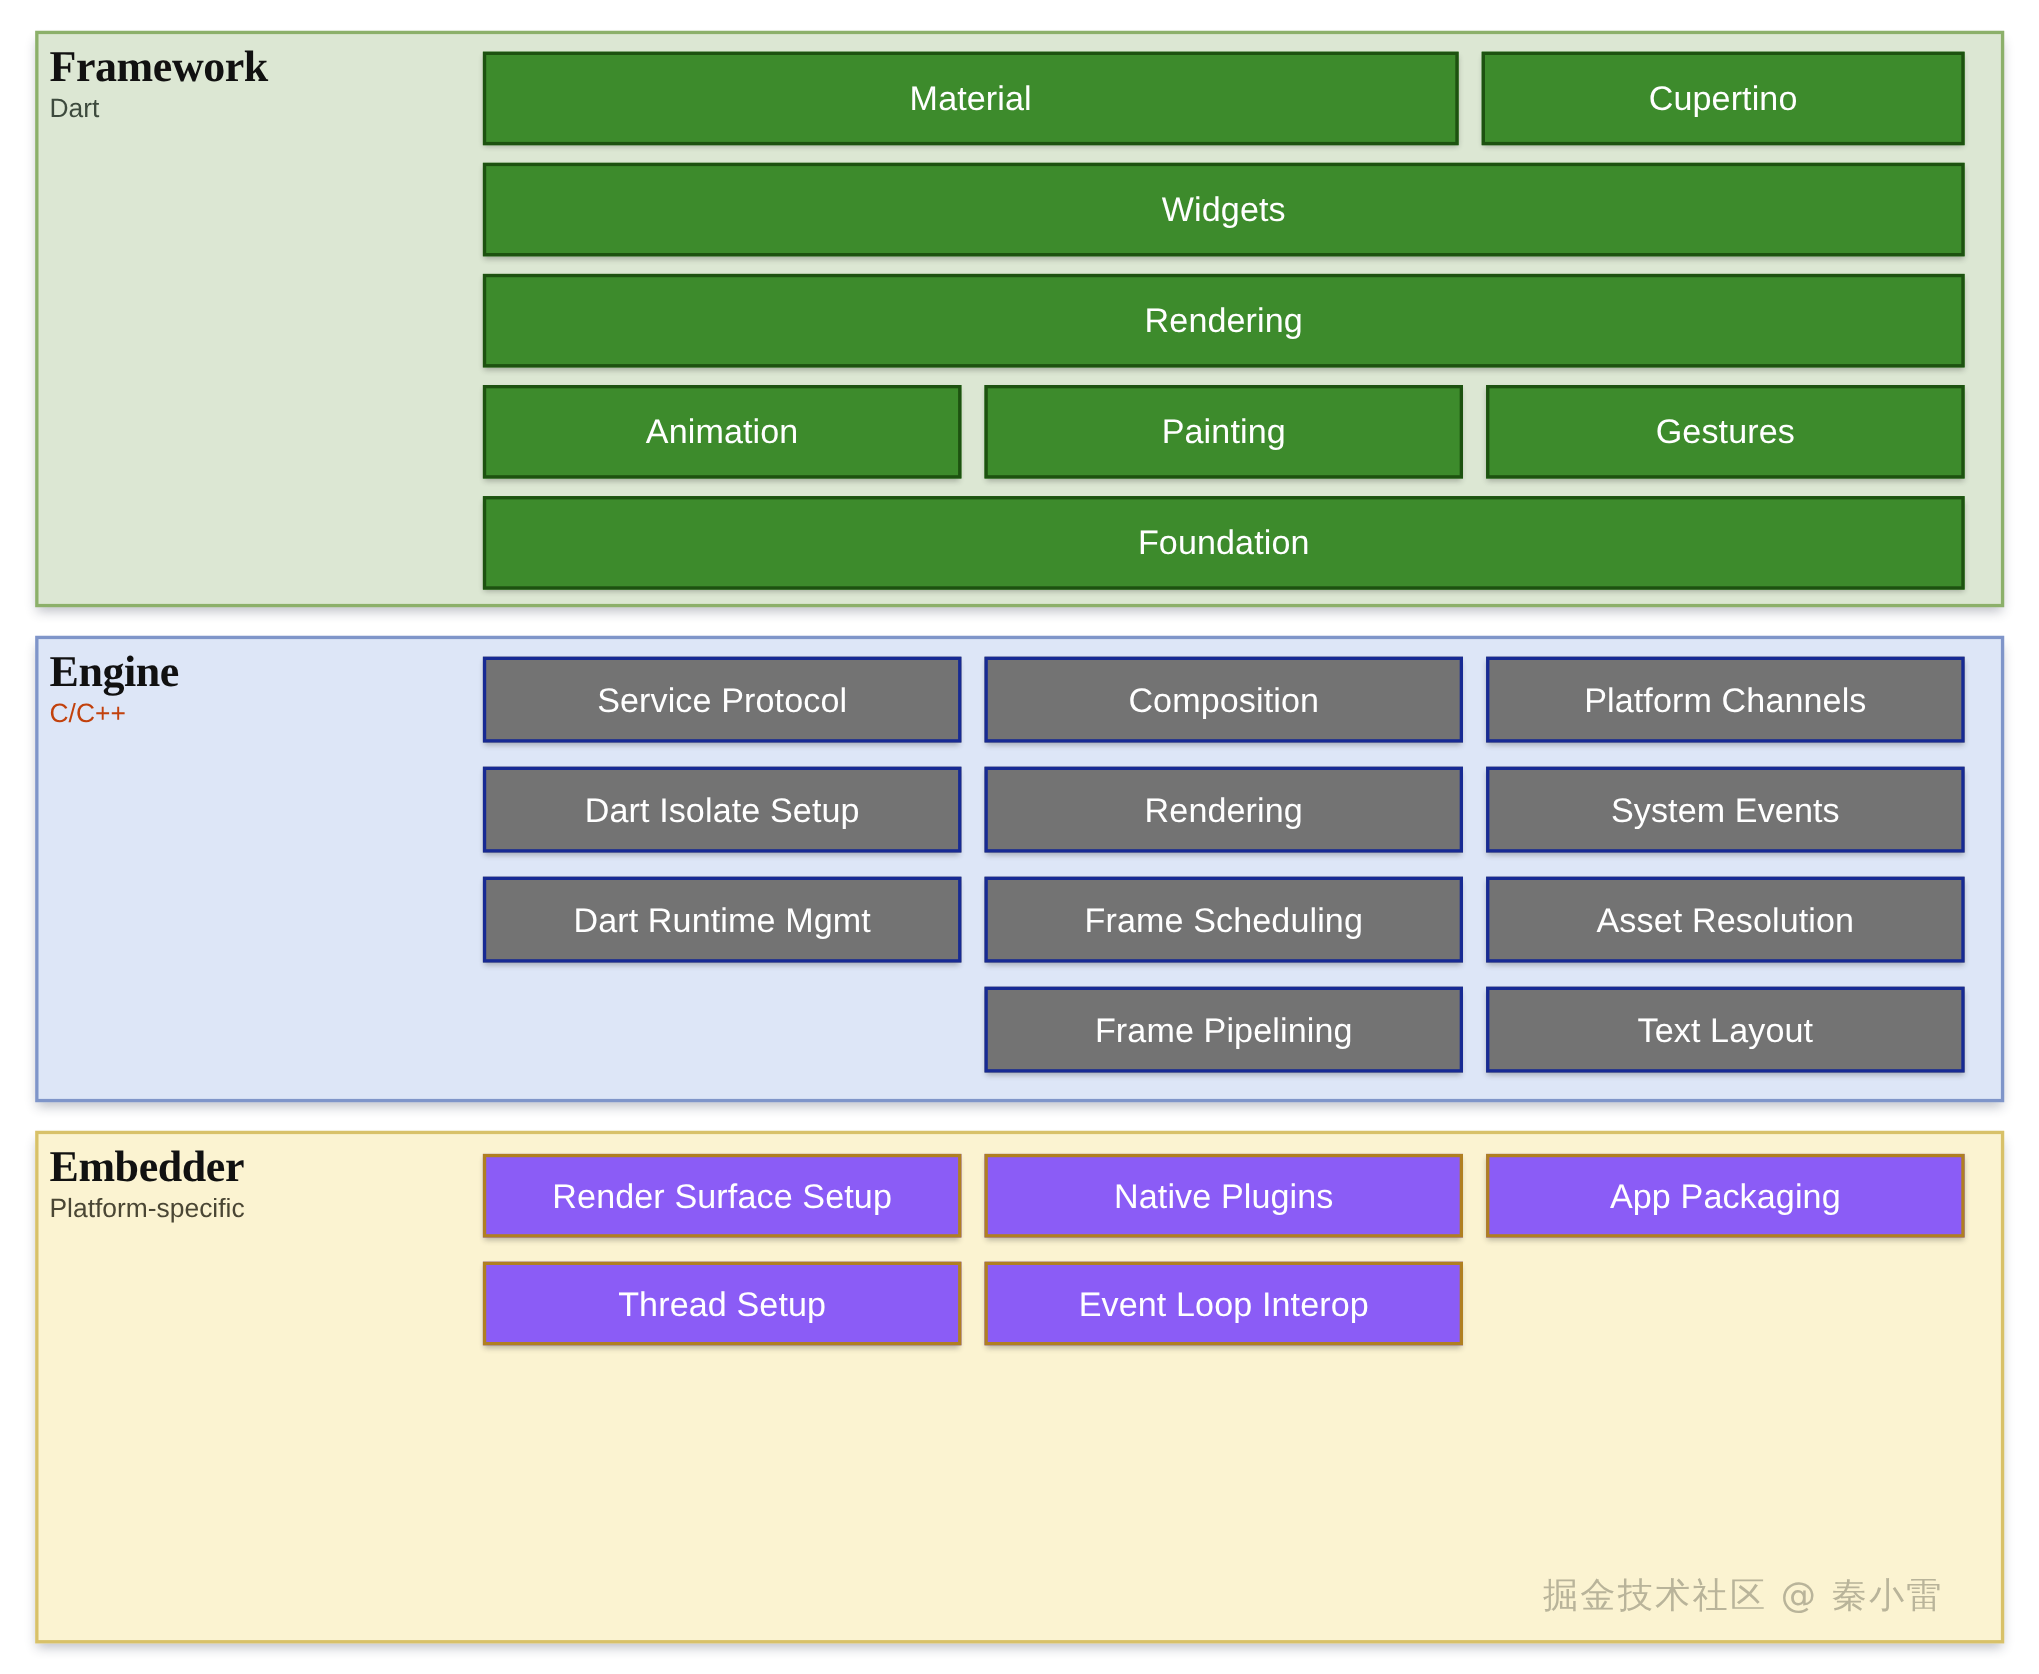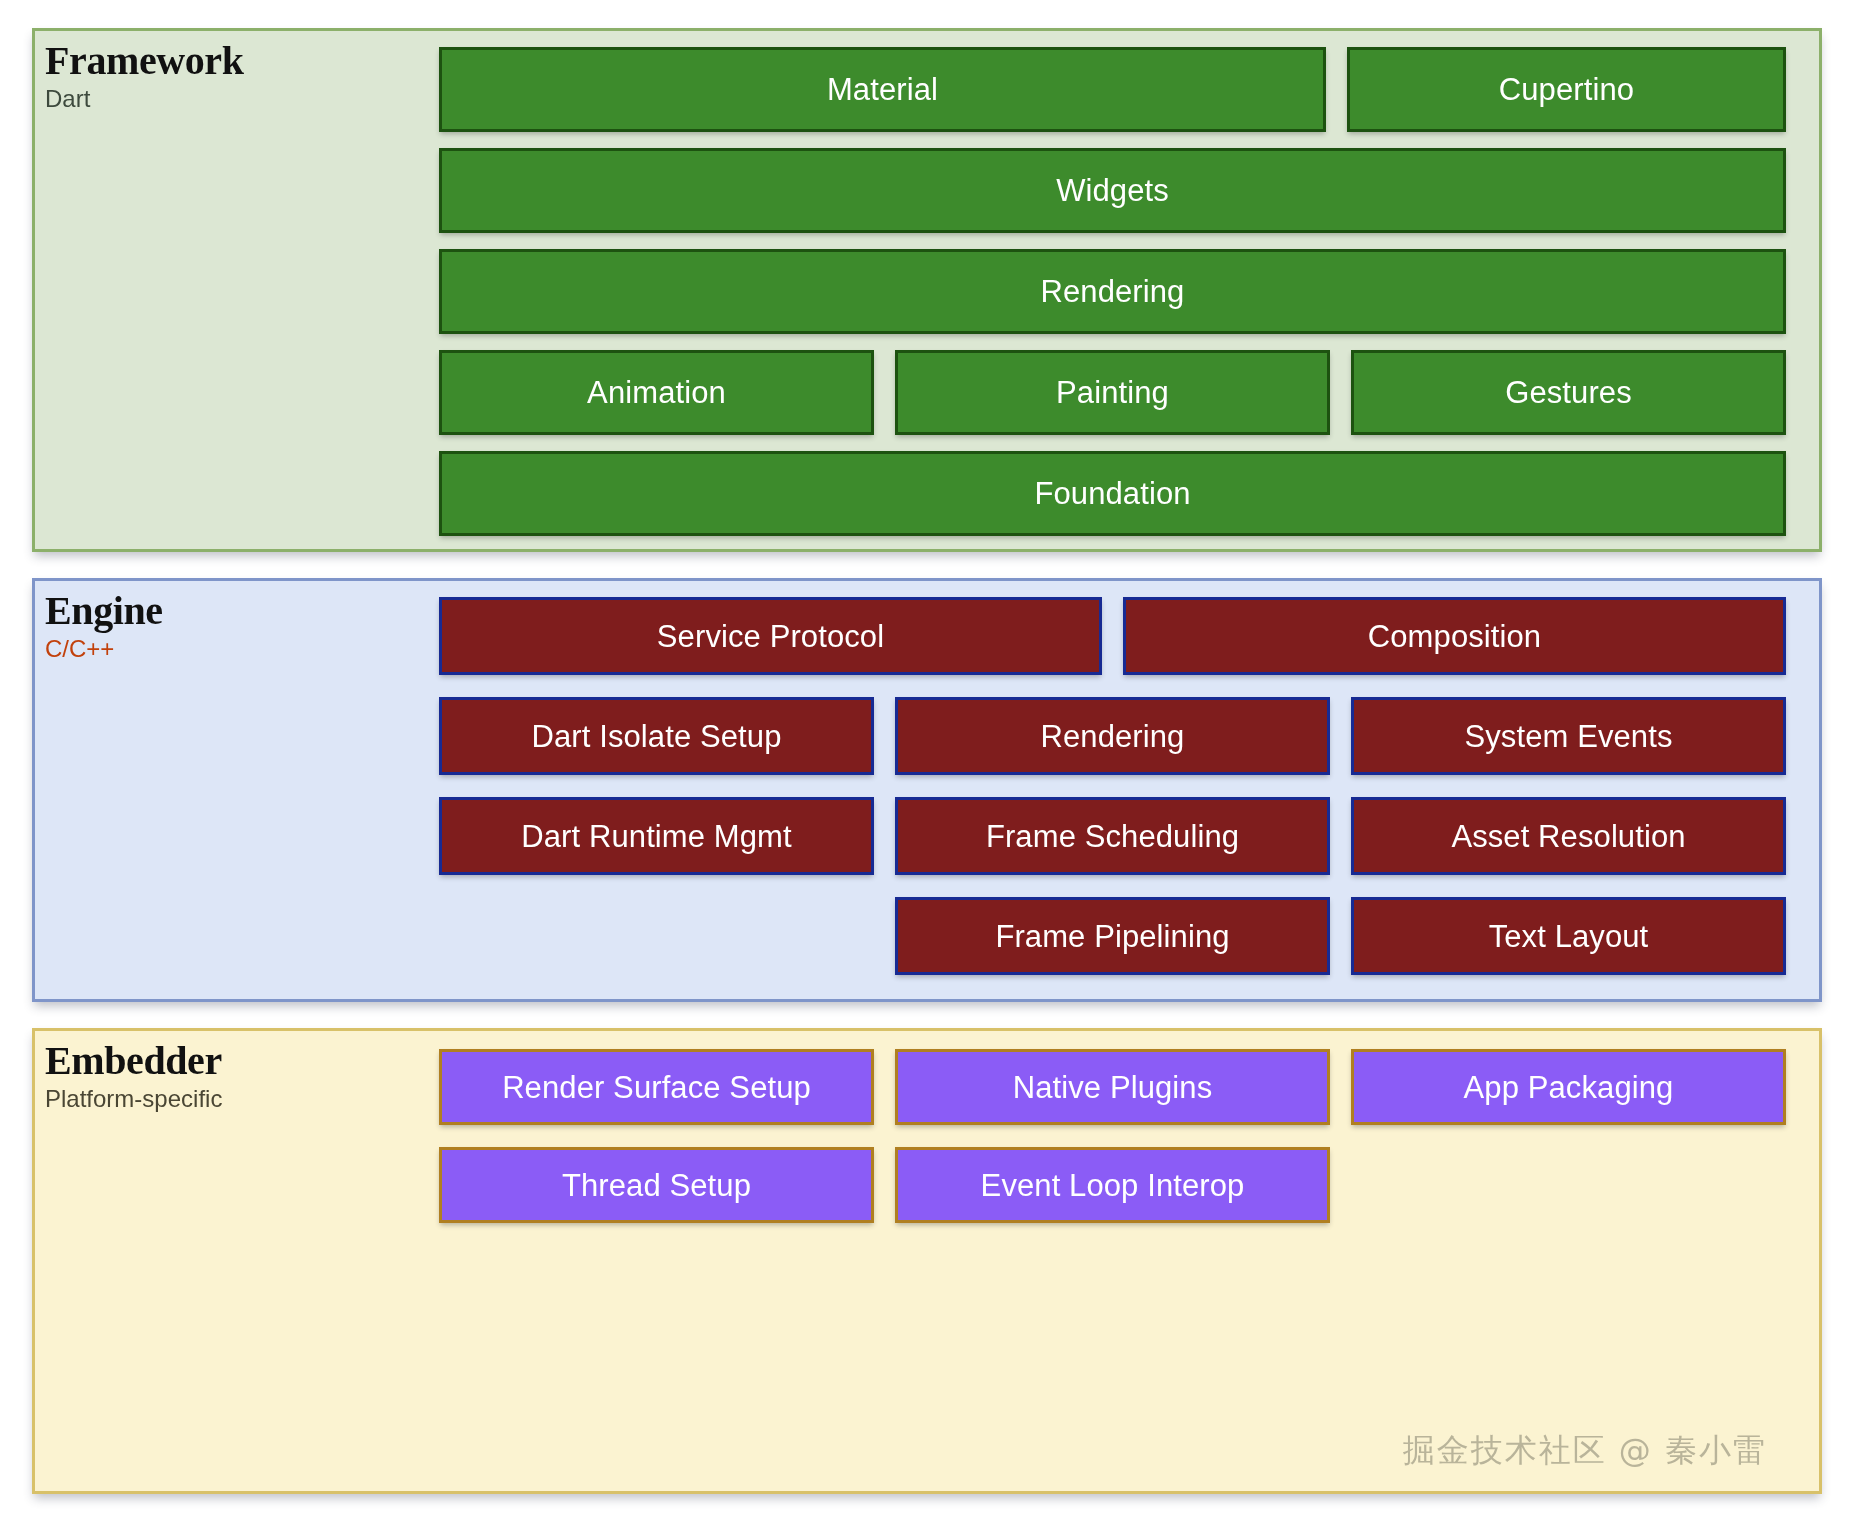--- a/index.html
+++ b/index.html
@@ -105,21 +105,21 @@
     font-size: 31px;
     font-weight: 400;
     line-height: 1;
     text-align: center;
     letter-spacing: 0.1px;
     white-space: nowrap;
     box-shadow: 0 3px 5px -1px rgba(30,30,30,0.30);
   }
 
   .green  { background: #3d8b2c; border-color: #1d5210; height: 80px; }
-  .blue   { background: #7f1d1d; border-color: #172a93; height: 78px; }
+  .blue   { background: #737373; border-color: #172a93; height: 78px; }
   .orange { background: #8b5cf6; border-color: #b07f21; height: 76px; }
 
   
   .layer-framework .blocks { gap: 16px; top: 16px; }
   .layer-framework .row .block { height: 85px; }
 
   .layer-engine .blocks { top: 16px; gap: 22px; }
   .layer-embedder .blocks { top: 18px; gap: 22px; }
 
   
@@ -196,20 +196,23 @@
     </div>
     <div class="blocks">
 
       <div class="row">
         <div class="cell">
           <div class="block blue">Service Protocol</div>
         </div>
         <div class="cell">
           <div class="block blue">Composition</div>
         </div>
+        <div class="cell">
+          <div class="block blue">Platform Channels</div>
+        </div>
       </div>
 
       <div class="row">
         <div class="cell">
           <div class="block blue">Dart Isolate Setup</div>
         </div>
         <div class="cell">
           <div class="block blue">Rendering</div>
         </div>
         <div class="cell">

